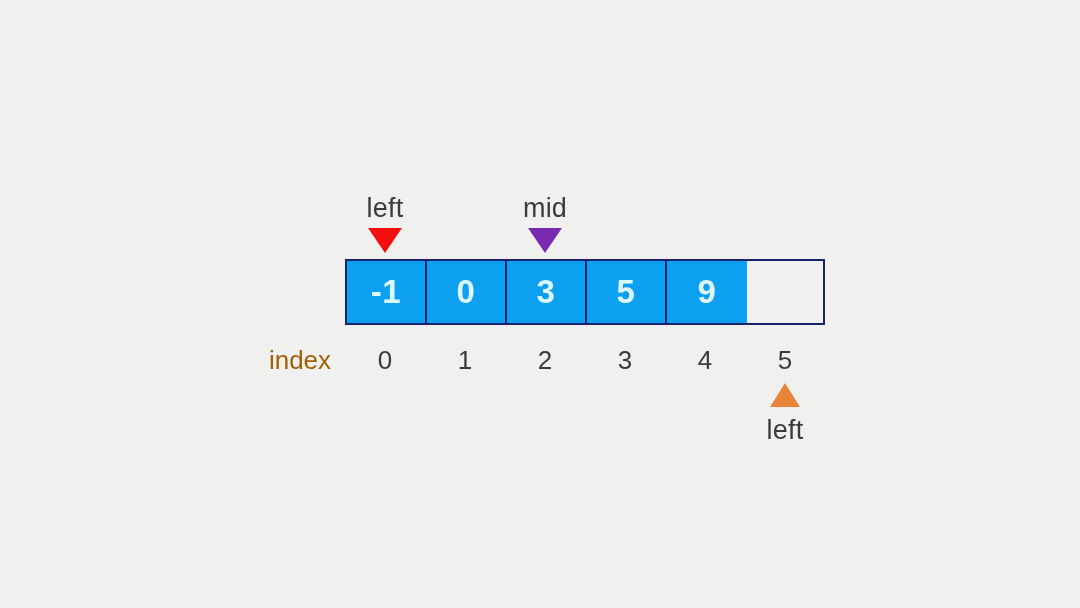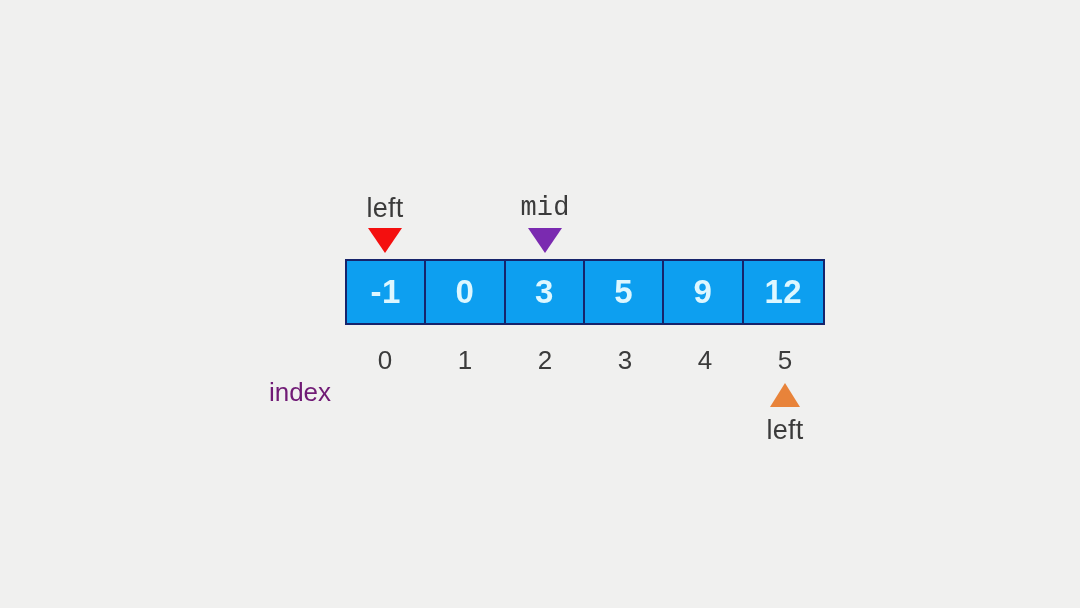--- a/index.html
+++ b/index.html
@@ -76,52 +76,50 @@
     letter-spacing: 0.5px;
   }
   .cell:last-child {
     border-right: none;
   }
 
   
   .index-caption {
     position: absolute;
     font-size: 26px;
-    color: #701a75;
+    color: #a16207;
     white-space: nowrap;
     transform: translateX(-50%);
-    margin-top: 32px;
   }
   .index-num {
     position: absolute;
     font-size: 26px;
     color: #3b3b3b;
     text-align: center;
     transform: translateX(-50%);
   }
 </style>
 </head>
 <body>
 
 <div id="stage">
 
   <div id="above-pointers">
       <div class="ptr-label" style="left: 385px; top: 193px;">left</div>
       <div class="tri-down" style="left: 385px; top: 228px; border-top-color: rgb(244, 15, 15);"></div>
-      <div class="ptr-label" style="left: 545px; top: 193px; font-family: Liberation Mono, monospace;">mid</div>
+      <div class="ptr-label" style="left: 545px; top: 193px;">mid</div>
       <div class="tri-down" style="left: 545px; top: 228px; border-top-color: rgb(122, 42, 176);"></div>
     </div>
 
   <div id="array-row" style="left: 345px; top: 259px; width: 480px; height: 66px; border-color: rgb(22, 36, 107);">
       <div class="cell" style="width: 80px; height: 100%; background: rgb(13, 159, 240); color: rgb(221, 247, 255); border-right-color: rgb(22, 36, 107);">-1</div>
       <div class="cell" style="width: 80px; height: 100%; background: rgb(13, 159, 240); color: rgb(221, 247, 255); border-right-color: rgb(22, 36, 107);">0</div>
       <div class="cell" style="width: 80px; height: 100%; background: rgb(13, 159, 240); color: rgb(221, 247, 255); border-right-color: rgb(22, 36, 107);">3</div>
       <div class="cell" style="width: 80px; height: 100%; background: rgb(13, 159, 240); color: rgb(221, 247, 255); border-right-color: rgb(22, 36, 107);">5</div>
       <div class="cell" style="width: 80px; height: 100%; background: rgb(13, 159, 240); color: rgb(221, 247, 255); border-right-color: rgb(22, 36, 107);">9</div>
-      <div class="cell" style="width: 80px; height: 100%; background: rgb(13, 159, 240); color: rgb(221, 247, 255); border-right-color: rgb(22, 36, 107);">12</div>
     </div>
 
   <div class="index-caption" style="left:300px; top:345px;">index</div>
   <div id="index-row">
       <div class="index-num" style="left: 385px; top: 345px;">0</div>
       <div class="index-num" style="left: 465px; top: 345px;">1</div>
       <div class="index-num" style="left: 545px; top: 345px;">2</div>
       <div class="index-num" style="left: 625px; top: 345px;">3</div>
       <div class="index-num" style="left: 705px; top: 345px;">4</div>
       <div class="index-num" style="left: 785px; top: 345px;">5</div>

